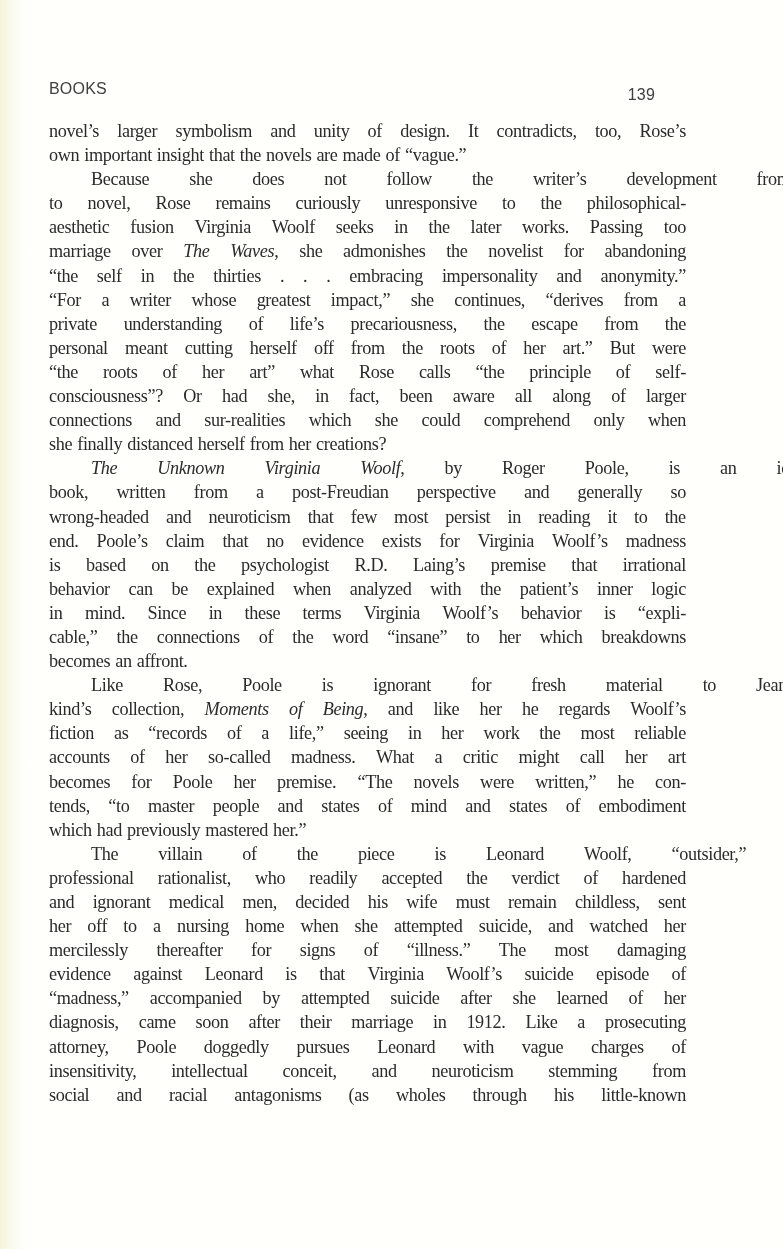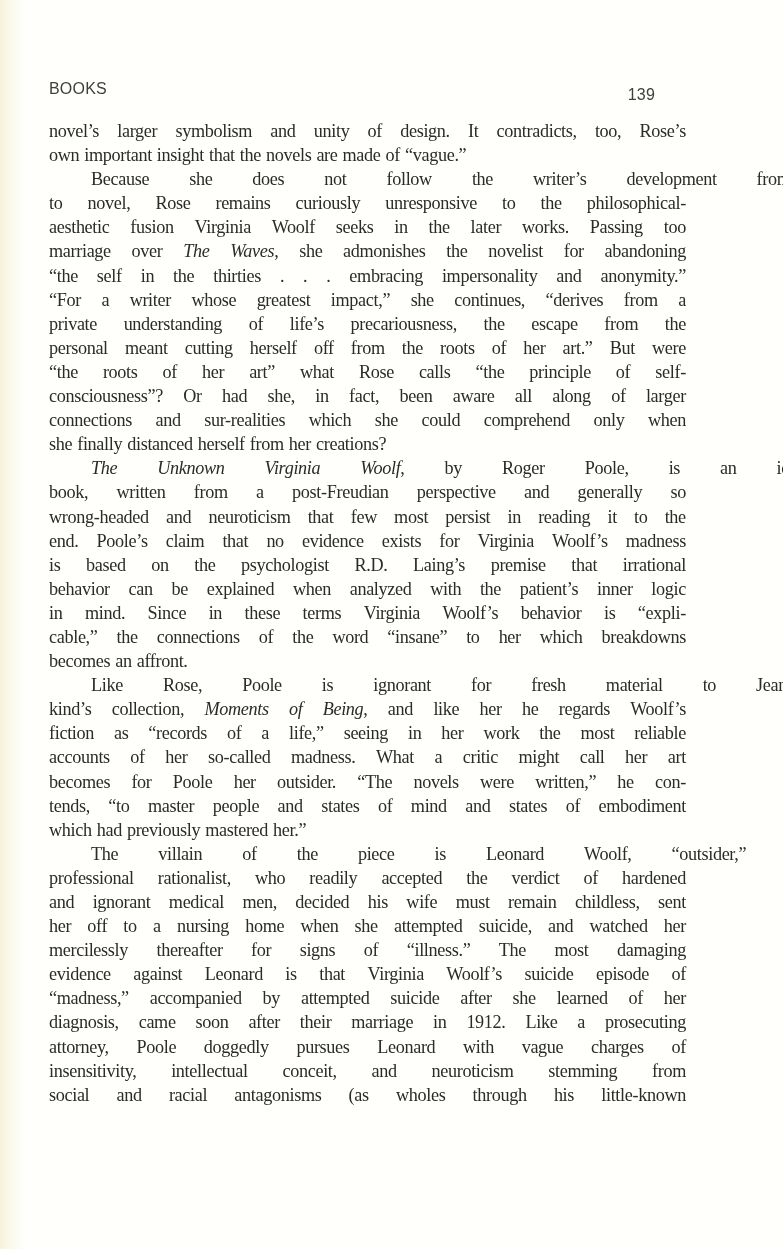--- a/index.html
+++ b/index.html
@@ -402,21 +402,21 @@
       <span class="w">might</span>
       <span class="w">call</span>
       <span class="w">her</span>
       <span class="w">art</span>
     </div>
     <div class="jline">
       <span class="w">becomes</span>
       <span class="w">for</span>
       <span class="w">Poole</span>
       <span class="w">her</span>
-      <span class="w">outsider.</span>
+      <span class="w">premise.</span>
       <span class="w">“The</span>
       <span class="w">novels</span>
       <span class="w">were</span>
       <span class="w">written,”</span>
       <span class="w">he</span>
       <span class="w">con-</span>
     </div>
     <div class="jline">
       <span class="w">tends,</span>
       <span class="w">“to</span>

